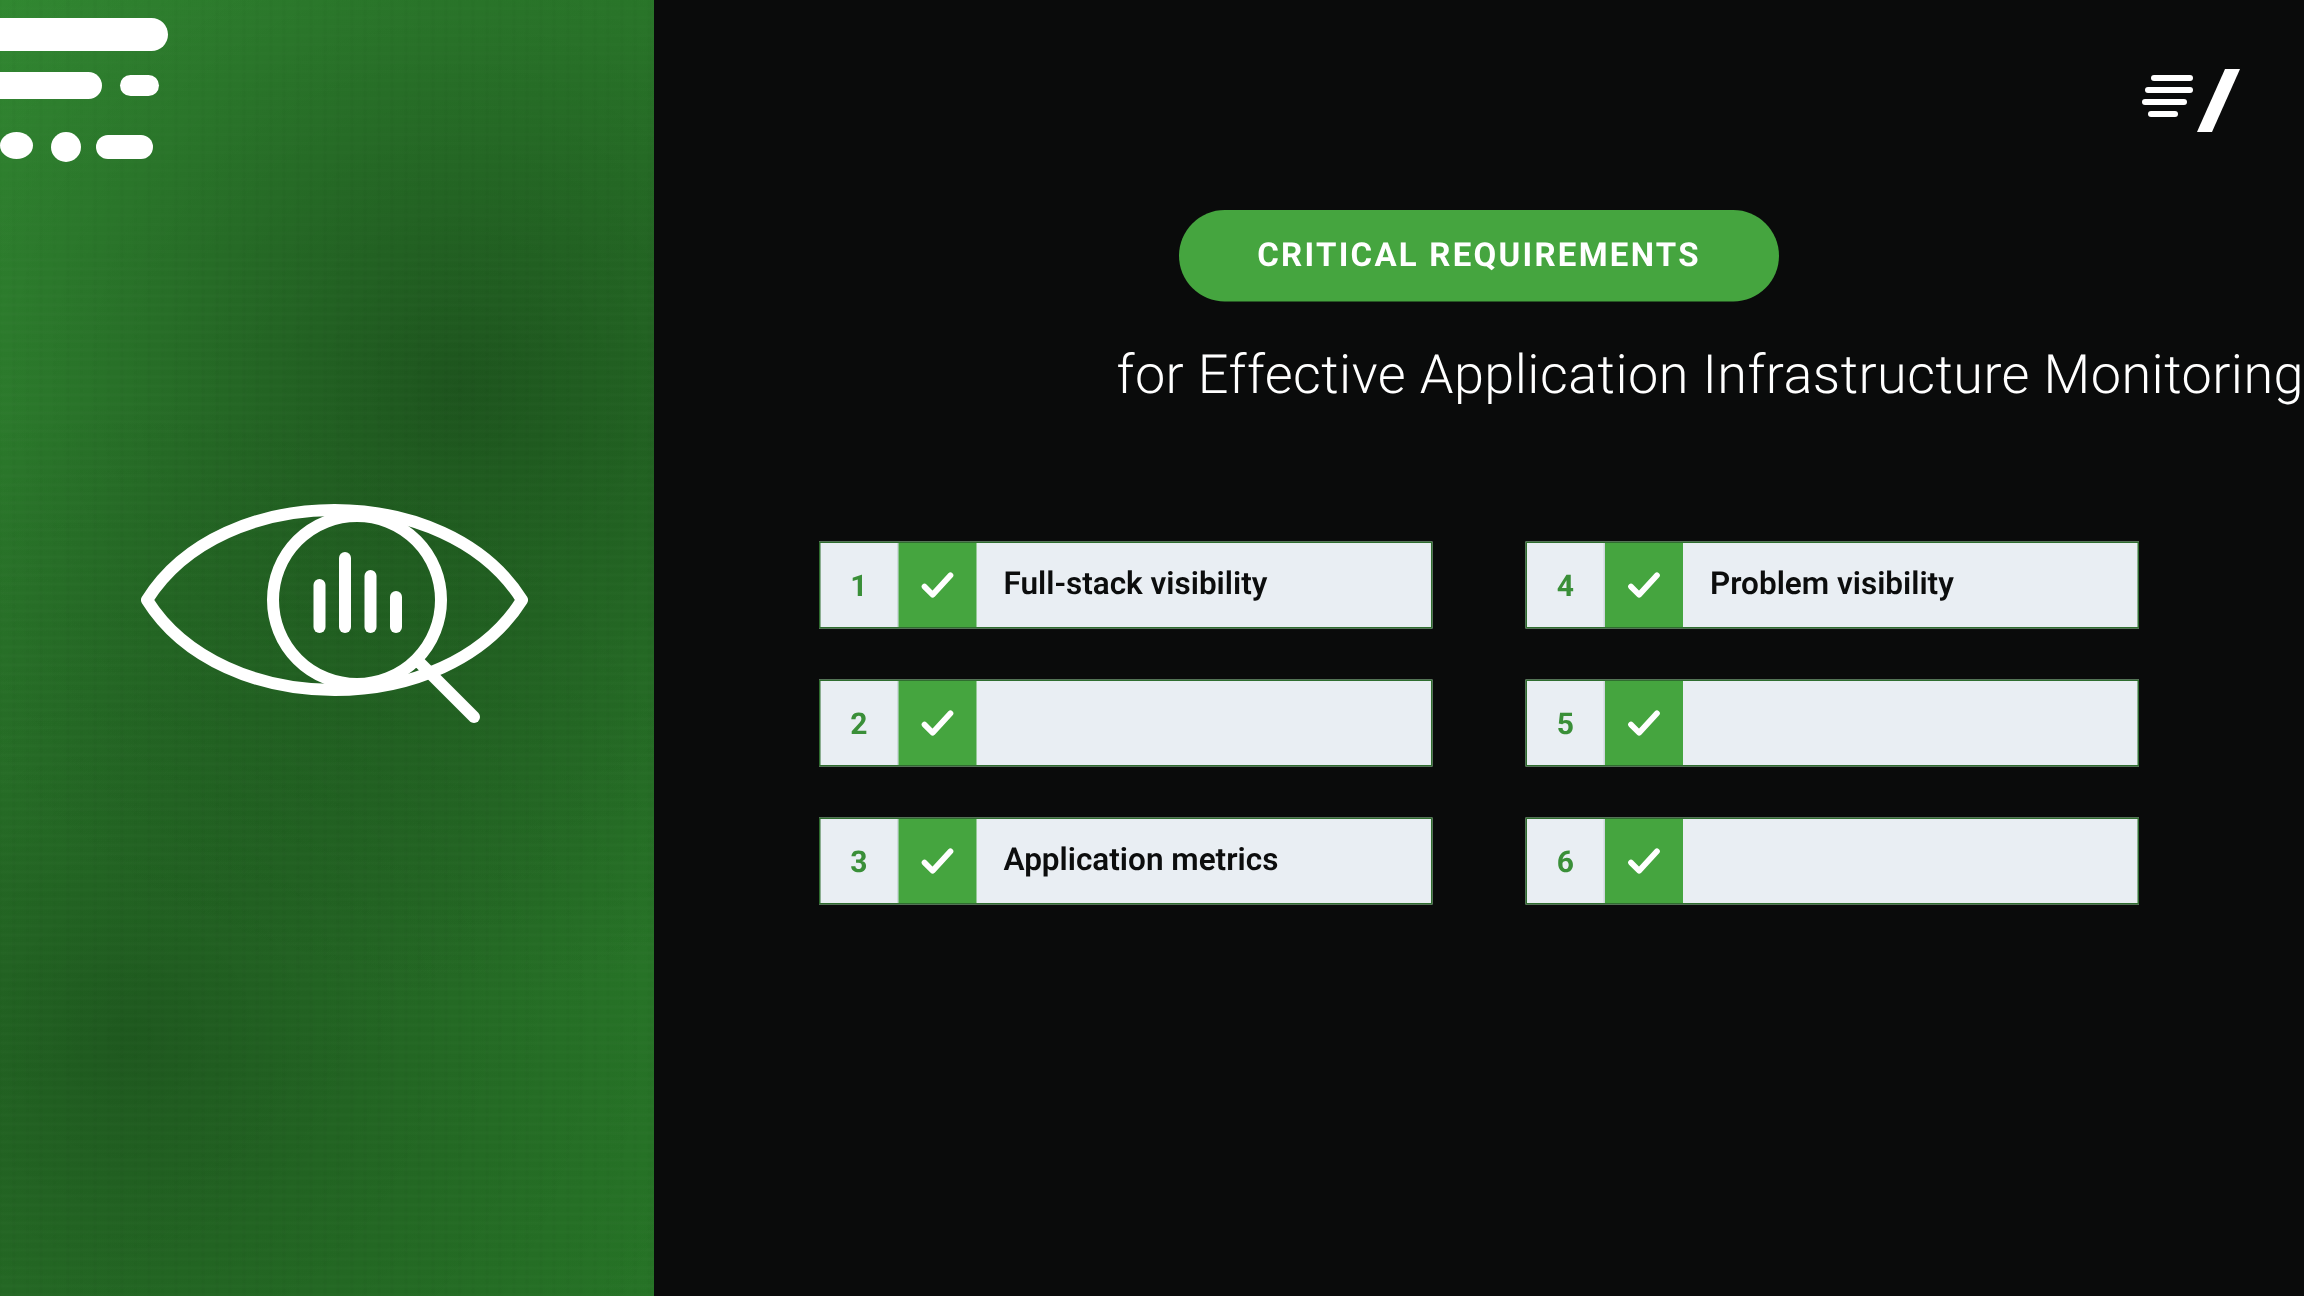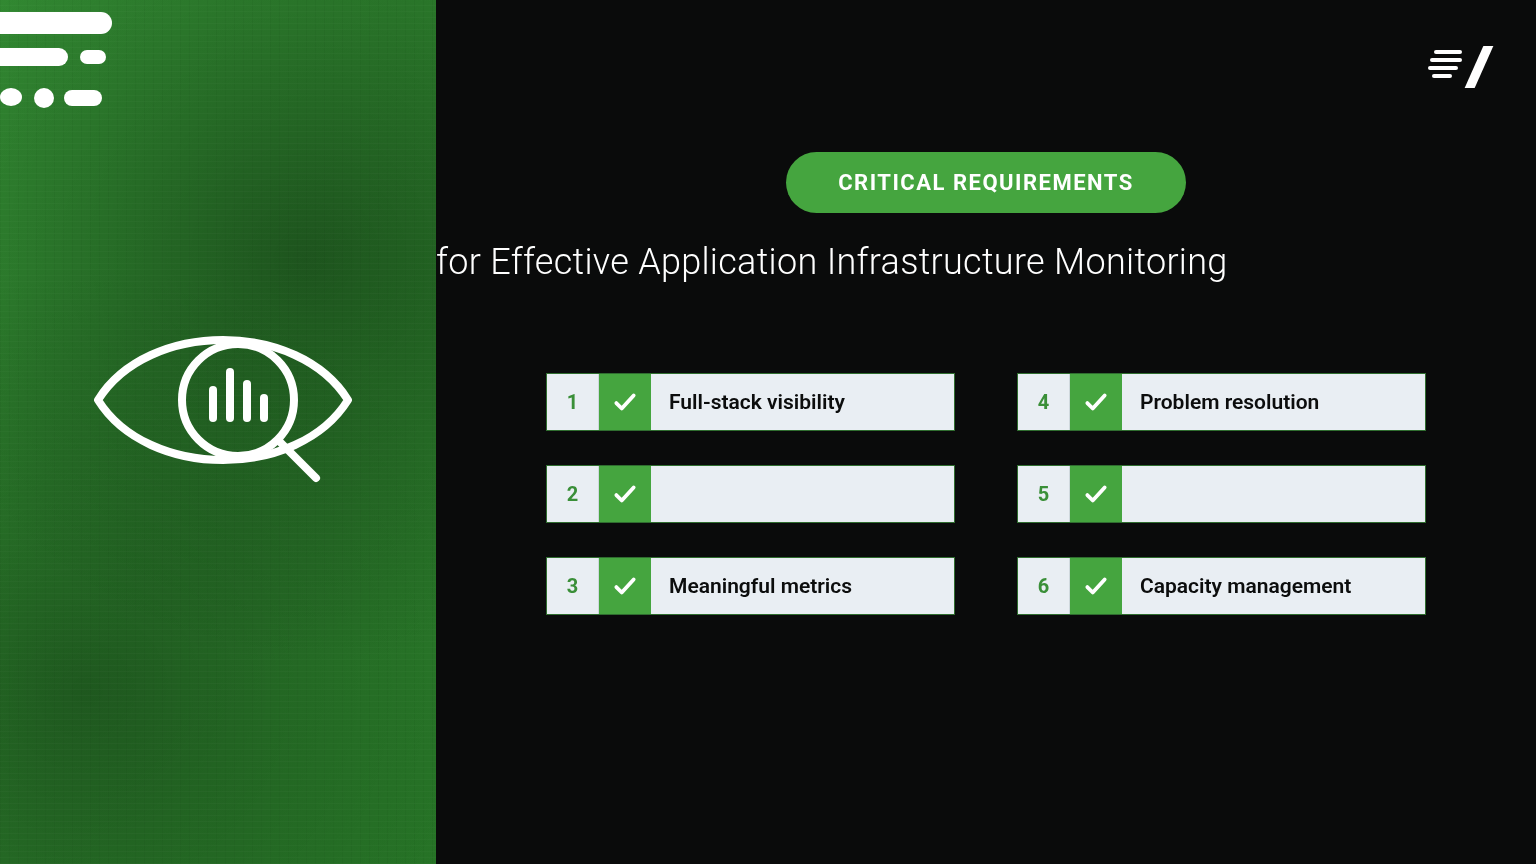--- a/index.html
+++ b/index.html
@@ -88,32 +88,32 @@
   .brand-logo .stripes::after  { top:16px; left:0; width:30px; }
   .brand-logo .stripes .s4 { position:absolute; top:24px; left:4px; width:20px; height:4px; background:#fff; border-radius:2px; }
   .brand-logo .diag {
     position:absolute; left:26px; top:-2px; width:30px; height:42px;
     border-right: 10px solid #fff;
     transform: skewX(-24deg);
   }
 
   .pill {
     display: block;
-    margin: 12px auto;
+    margin: 0 auto;
     width: fit-content;
     padding: 18px 52px;
     background: #45a53f;
     color: #fff;
     border-radius: 999px;
     font-weight: 700;
     letter-spacing: 1.5px;
     font-size: 22px;
   }
   .subtitle {
-    text-align: left;
+    text-align: right;
     font-size: 36px;
     font-weight: 300;
     margin-top: 28px;
     letter-spacing: 0.3px;
   }
 
   .grid {
     margin: 90px auto 0;
     width: 880px;
     display: grid;
@@ -204,21 +204,21 @@
         </div>
         <div class="label">Full-stack visibility</div>
       </div>
       <div class="item">
         <div class="num">4</div>
         <div class="chk">
           <svg viewBox="0 0 24 24" fill="none" stroke="#fff" stroke-width="3.5" stroke-linecap="round" stroke-linejoin="round">
               <polyline points="4 13 9 18 20 6"></polyline>
             </svg>
         </div>
-        <div class="label">Problem resolution</div>
+        <div class="label">Problem visibility</div>
       </div>
 
       <div class="item">
         <div class="num">2</div>
         <div class="chk">
           <svg viewBox="0 0 24 24" fill="none" stroke="#fff" stroke-width="3.5" stroke-linecap="round" stroke-linejoin="round">
               <polyline points="4 13 9 18 20 6"></polyline>
             </svg>
         </div>
       </div>
@@ -231,27 +231,26 @@
         </div>
       </div>
 
       <div class="item">
         <div class="num">3</div>
         <div class="chk">
           <svg viewBox="0 0 24 24" fill="none" stroke="#fff" stroke-width="3.5" stroke-linecap="round" stroke-linejoin="round">
               <polyline points="4 13 9 18 20 6"></polyline>
             </svg>
         </div>
-        <div class="label">Meaningful metrics</div>
+        <div class="label">Application metrics</div>
       </div>
       <div class="item">
         <div class="num">6</div>
         <div class="chk">
           <svg viewBox="0 0 24 24" fill="none" stroke="#fff" stroke-width="3.5" stroke-linecap="round" stroke-linejoin="round">
               <polyline points="4 13 9 18 20 6"></polyline>
             </svg>
         </div>
-        <div class="label">Capacity management</div>
       </div>
     </div>
   </div>
 
 </div>
 
 </body></html>

